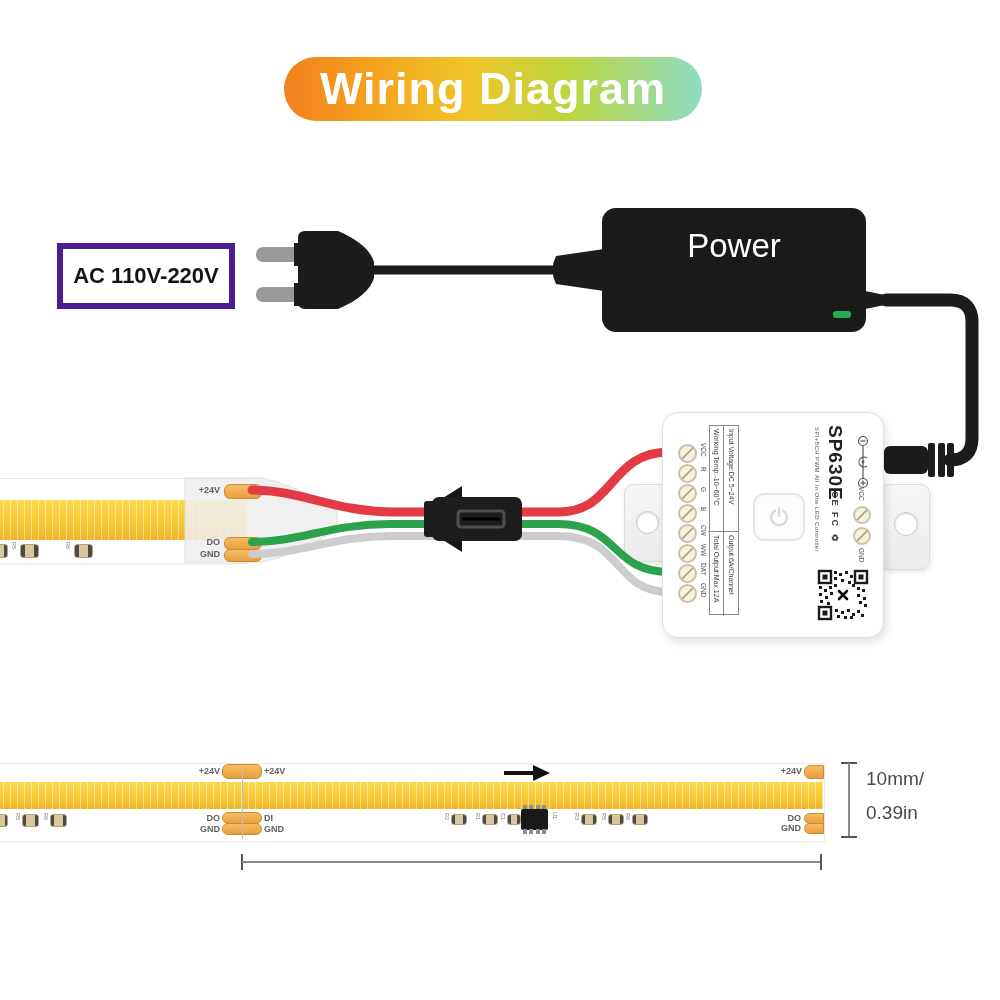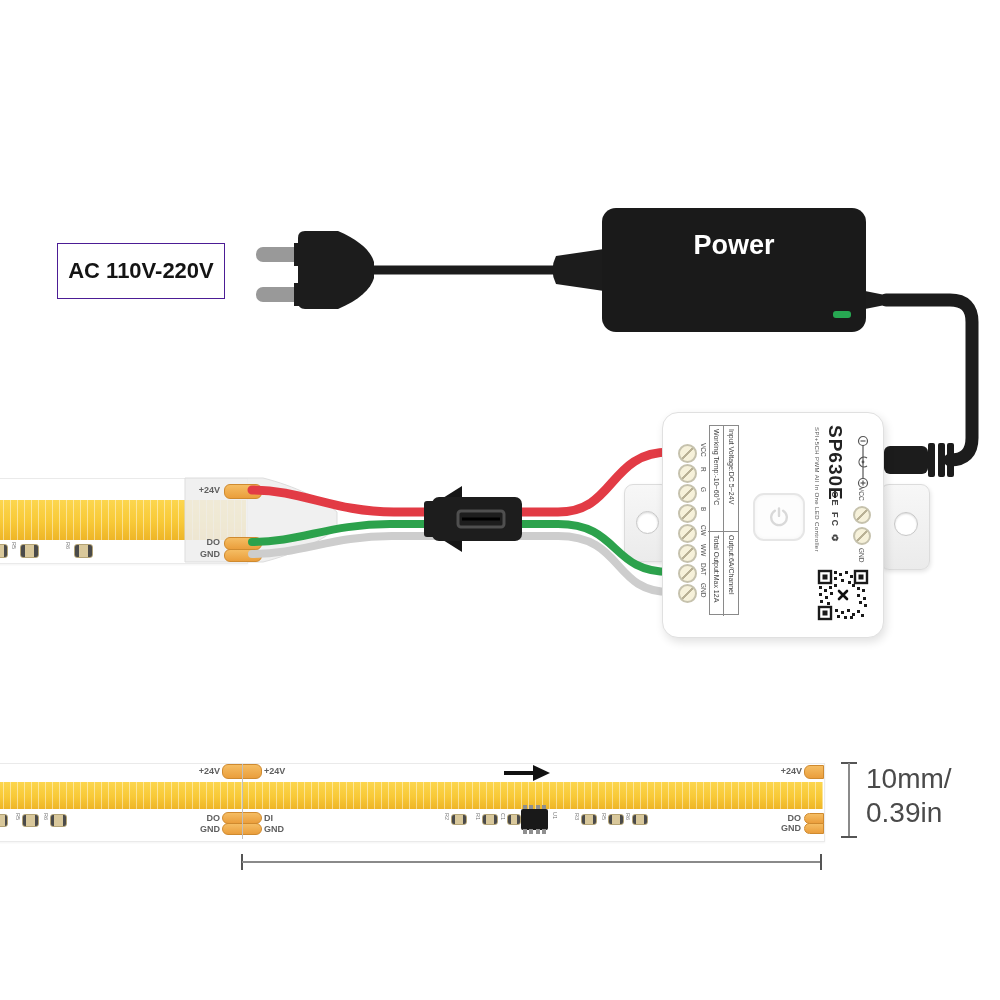--- a/index.html
+++ b/index.html
@@ -6,26 +6,26 @@
   #canvas{position:relative;width:1000px;height:1000px;background:#fff;overflow:hidden;
           font-family:"Liberation Sans",sans-serif;}
   .abs{position:absolute;}
   .vt{writing-mode:vertical-rl;line-height:1;}
   
   .title-pill{left:284px;top:57px;width:418px;height:64px;border-radius:33px;
     background:linear-gradient(90deg,#f2801f 0%,#f4a41d 22%,#eec62a 45%,#bcd53f 68%,#8fdcc5 100%);
     display:flex;align-items:center;justify-content:center;}
   .title-text{font-size:45px;font-weight:bold;color:#fff;letter-spacing:1px;}
   
-  .ac-box{left:57px;top:243px;width:166px;height:54px;border:1px solid #4c1d95;background:#fff;
+  .ac-box{left:57px;top:243px;width:166px;height:54px;border:6px solid #4c1d95;background:#fff;
     display:flex;align-items:center;justify-content:center;}
   .ac-text{font-size:22px;font-weight:bold;color:#141414;}
   
   .adapter{left:602px;top:208px;width:264px;height:124px;background:#1a1a1a;border-radius:14px;}
-  .adapter-text{width:100%;text-align:center;margin-top:18px;font-size:27px;line-height:39px;color:#fff;font-weight:bold;}
+  .adapter-text{width:100%;text-align:center;margin-top:18px;font-size:33px;line-height:39px;color:#fff;}
   .led{left:231px;top:103px;width:18px;height:7px;border-radius:3px;background:#27a852;}
   
   .strip{background:#fff;border:1px solid #eaeaea;box-shadow:0 1px 2px rgba(0,0,0,.05);}
   .cob{background-image:
       repeating-linear-gradient(90deg,rgba(255,255,255,.45) 0 1.5px,rgba(255,255,255,0) 1.5px 7px),
       linear-gradient(180deg,#fcd64e 0%,#f8c937 55%,#eeb527 100%);}
   .pad{background:linear-gradient(180deg,#f5bd63,#ea9e3c);border:1px solid #cf8a2f;border-radius:6px;}
   .padlbl{font-size:9px;font-weight:bold;color:#606060;text-align:right;}
   .padlbl-l{font-size:9px;font-weight:bold;color:#606060;text-align:left;}
   .res{background:linear-gradient(90deg,#4a4a4a 0 22%,#d9c89b 22% 78%,#4a4a4a 78%);
@@ -50,29 +50,32 @@
   .spec div:nth-child(2n){border-right:none;}
   .spec div:nth-child(n+3){border-bottom:none;}
   .pwr-btn{left:90px;top:80px;width:48px;height:44px;border:2px solid #e6e6e6;border-radius:11px;
        background:#fdfdfd;box-shadow:inset 0 0 4px rgba(0,0,0,.04);display:flex;align-items:center;justify-content:center;}
   .model{font-size:19px;font-weight:bold;color:#222;letter-spacing:1px;}
   .subtitle{font-size:6px;color:#555;letter-spacing:.4px;}
   .certs{font-size:9px;font-weight:bold;color:#444;letter-spacing:2px;}
   
   .dimline{background:#8a8a8a;}
   .dimtick{background:#555;}
-  .dimtext{font-size:28px;color:#4a4a4a;}
+  .dimtext{font-size:19px;color:#4a4a4a;}
   .u1chip{background:#191919;border-radius:2px;}
   .pins{background:repeating-linear-gradient(90deg,#8f8f8f 0 4px,rgba(0,0,0,0) 4px 6.5px);}
 </style>
 </head>
 <body>
 
 <div id="canvas">
 
+  <div class="abs title-pill">
+    <span class="title-text">Wiring Diagram</span>
+  </div>
 
   <div class="abs ac-box">
     <span class="ac-text">AC 110V-220V</span>
   </div>
 
   <div class="abs strip" style="left:-4px;top:478px;width:250px;height:84px;"></div>
   <div class="abs cob" style="left:-4px;top:500px;width:250px;height:40px;"></div>
   <div class="abs res" style="left:-6px;top:544px;width:12px;height:12px;"></div>
   <div class="abs vt complbl" style="left:10px;top:542px;height:16px;">R5</div>
   <div class="abs res" style="left:20px;top:544px;width:17px;height:12px;"></div>

